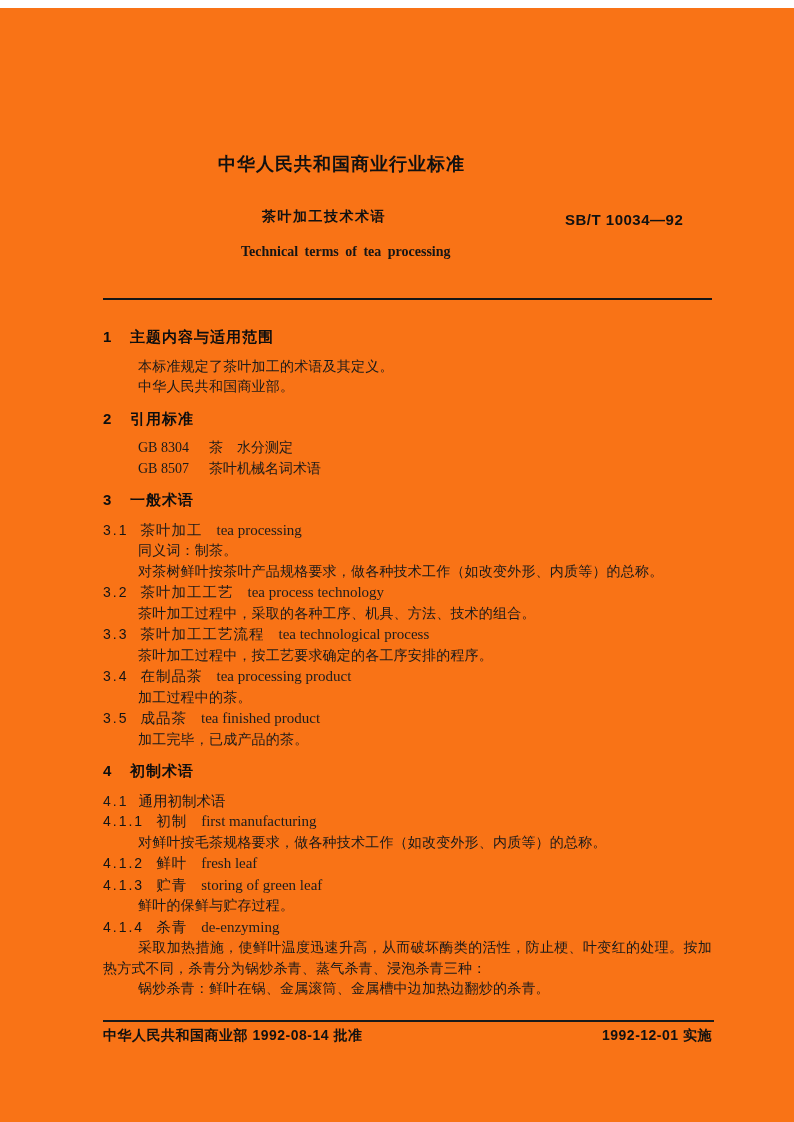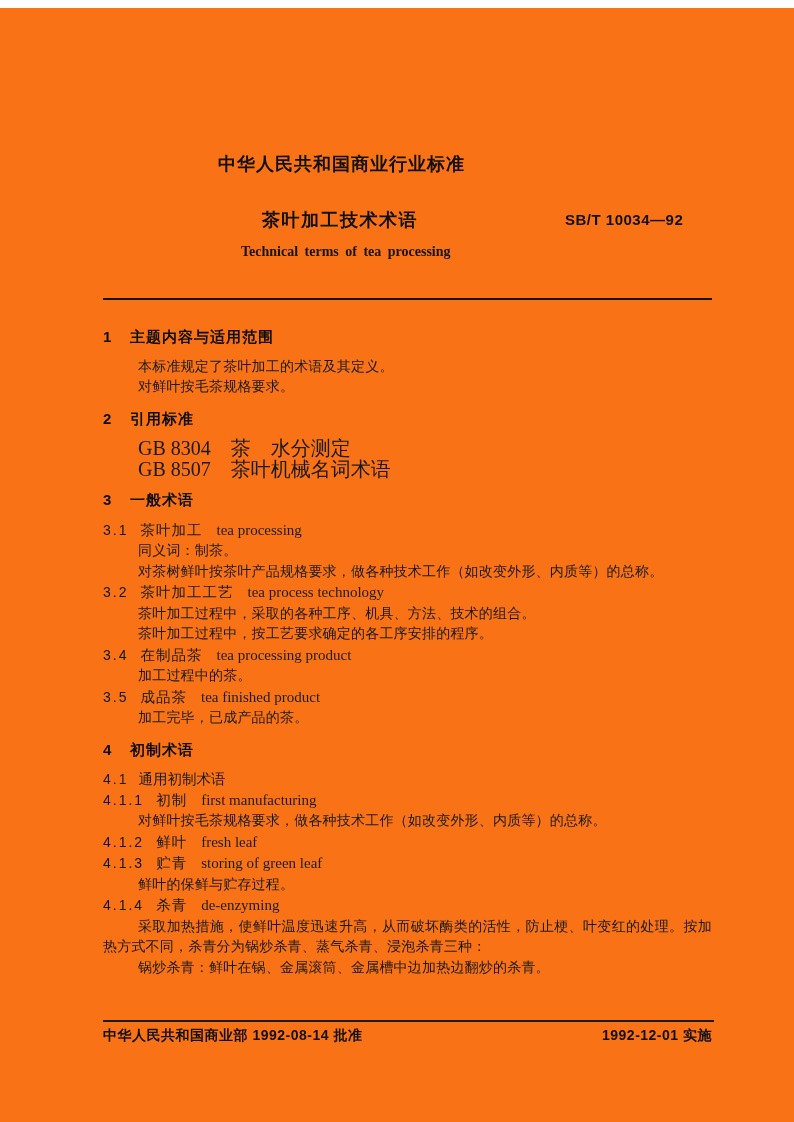--- a/index.html
+++ b/index.html
@@ -14,21 +14,21 @@
     font-family: "Liberation Serif", serif;
   }
   .org-line {
     position: absolute; left: 218px; top: 144px;
     font-family: "Liberation Sans", sans-serif;
     font-weight: bold; font-size: 18px; letter-spacing: 1px; color: #111;
   }
   .doc-title {
     position: absolute; left: 262px; top: 200px;
     font-family: "Liberation Sans", sans-serif;
-    font-weight: bold; font-size: 18px; letter-spacing: 1.5px; color: #111;
+    font-weight: bold; font-size: 14px; letter-spacing: 1.5px; color: #111;
   }
   .doc-code {
     position: absolute; left: 565px; top: 203px;
     font-family: "Liberation Sans", sans-serif;
     font-weight: bold; font-size: 15px; letter-spacing: 0.5px; color: #111;
   }
   .doc-title-en {
     position: absolute; left: 241px; top: 236px;
     font-family: "Liberation Serif", serif;
     font-weight: bold; font-size: 14px; word-spacing: 3px; color: #151515;
@@ -56,21 +56,21 @@
   .blk-term .num {
     font-family: "Liberation Sans", sans-serif;
     letter-spacing: 2px; margin-right: 12px; font-size: 14px; color: #141414;
   }
   .blk-term .zh { font-size: 14.5px; letter-spacing: 1px; margin-right: 14px; }
   .blk-term .en { font-size: 15px; color: #1d1d1d; }
   .blk-p {
     margin: 0; line-height: 20.5px; font-size: 14px;
     text-indent: 35px; text-align: justify; letter-spacing: 0.2px;
   }
-  .blk-ref { margin: 0; line-height: 20.5px; padding-left: 35px; font-size: 20px; }
+  .blk-ref { margin: 0; line-height: 20.5px; padding-left: 35px; font-size: 14px; }
   .blk-ref .code { margin-right: 20px; }
   .species-italic { font-style: italic; }
   .rule-bottom {
     position: absolute; left: 103px; top: 1012px; width: 611px; height: 2px;
     background: #1a1a1a;
   }
   .footer-approved {
     position: absolute; left: 103px; top: 1019px;
     font-family: "Liberation Sans", sans-serif;
     font-weight: bold; font-size: 14px; letter-spacing: 0.5px; color: #111;
@@ -95,30 +95,31 @@
   <div class="doc-title">茶叶加工技术术语</div>
   <div class="doc-code">SB/T 10034—92</div>
 
   <div class="doc-title-en">Technical terms of tea processing</div>
 
   <div class="rule-top"></div>
 
   <div class="doc-body">
       <div class="blk-h"><span class="num">1</span><span class="htext">主题内容与适用范围</span></div>
       <p class="blk-p">本标准规定了茶叶加工的术语及其定义。</p>
-      <p class="blk-p">对鲜叶按毛茶规格要求。</p>
+      <p class="blk-p">中华人民共和国商业部。</p>
       <div class="blk-h"><span class="num">2</span><span class="htext">引用标准</span></div>
       <div class="blk-ref"><span class="code">GB 8304</span><span class="name">茶　水分测定</span></div>
       <div class="blk-ref"><span class="code">GB 8507</span><span class="name">茶叶机械名词术语</span></div>
       <div class="blk-h"><span class="num">3</span><span class="htext">一般术语</span></div>
       <div class="blk-term"><span class="num">3.1</span><span class="zh">茶叶加工</span><span class="en">tea processing</span></div>
       <p class="blk-p">同义词：制茶。</p>
       <p class="blk-p">对茶树鲜叶按茶叶产品规格要求，做各种技术工作（如改变外形、内质等）的总称。</p>
       <div class="blk-term"><span class="num">3.2</span><span class="zh">茶叶加工工艺</span><span class="en">tea process technology</span></div>
       <p class="blk-p">茶叶加工过程中，采取的各种工序、机具、方法、技术的组合。</p>
+      <div class="blk-term"><span class="num">3.3</span><span class="zh">茶叶加工工艺流程</span><span class="en">tea technological process</span></div>
       <p class="blk-p">茶叶加工过程中，按工艺要求确定的各工序安排的程序。</p>
       <div class="blk-term"><span class="num">3.4</span><span class="zh">在制品茶</span><span class="en">tea processing product</span></div>
       <p class="blk-p">加工过程中的茶。</p>
       <div class="blk-term"><span class="num">3.5</span><span class="zh">成品茶</span><span class="en">tea finished product</span></div>
       <p class="blk-p">加工完毕，已成产品的茶。</p>
       <div class="blk-h"><span class="num">4</span><span class="htext">初制术语</span></div>
       <div class="blk-sub"><span class="num">4.1</span><span class="stext">通用初制术语</span></div>
       <div class="blk-term"><span class="num">4.1.1</span><span class="zh">初制</span><span class="en">first manufacturing</span></div>
       <p class="blk-p">对鲜叶按毛茶规格要求，做各种技术工作（如改变外形、内质等）的总称。</p>
       <div class="blk-term"><span class="num">4.1.2</span><span class="zh">鲜叶</span><span class="en">fresh leaf</span></div>

